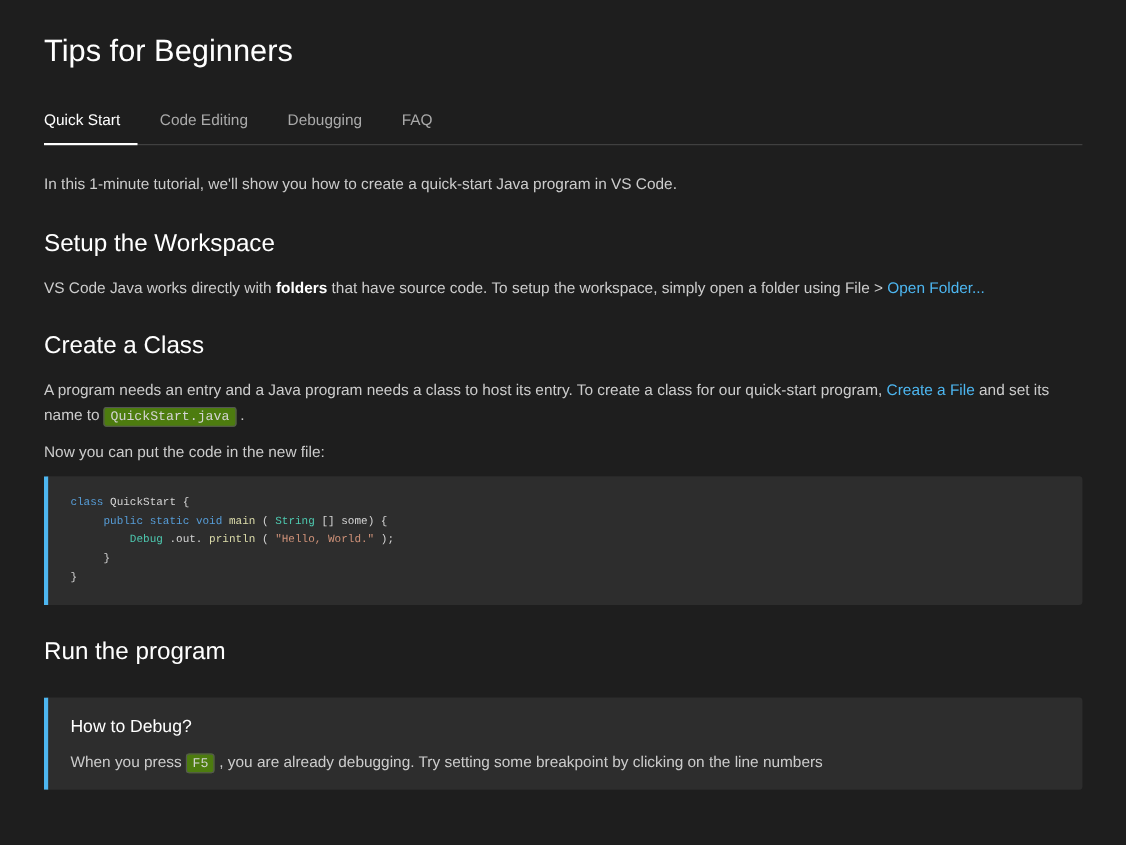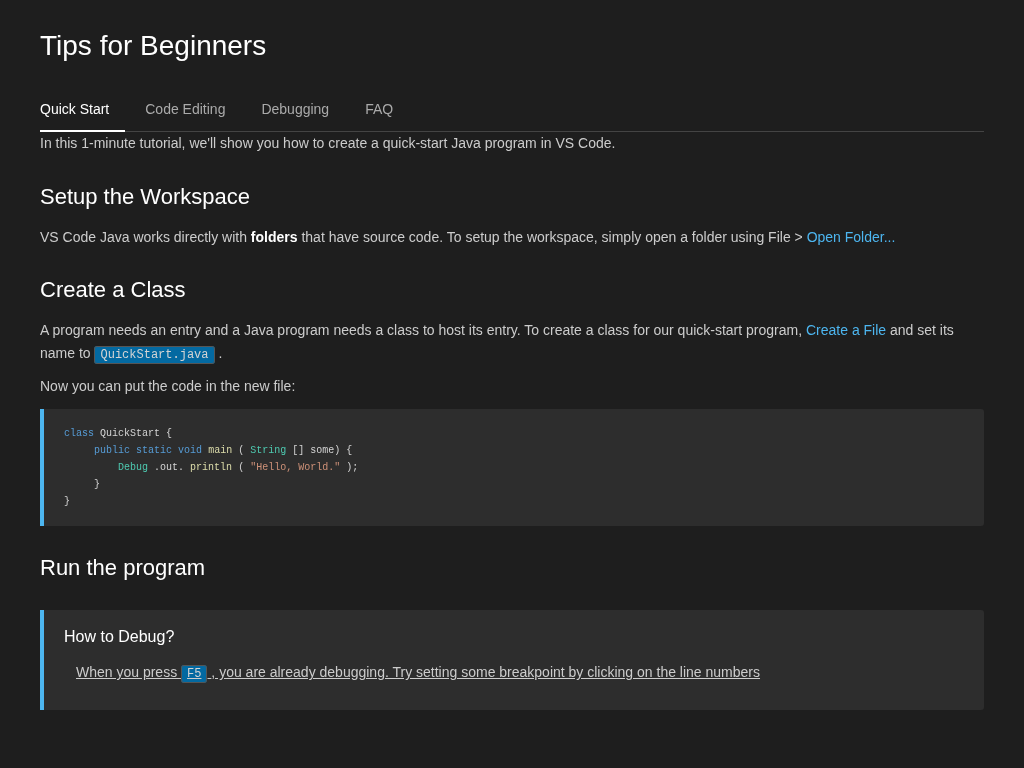--- a/index.html
+++ b/index.html
@@ -23,20 +23,21 @@
       font-size: 28px;
       font-weight: 300;
       color: #ffffff;
       margin-bottom: 20px;
     }
 
     .tabs {
       display: flex;
       gap: 0;
       border-bottom: 1px solid #444;
+      margin-bottom: 24px;
     }
 
     .tab {
       padding: 8px 16px 10px 0;
       margin-right: 20px;
       cursor: pointer;
       color: #aaaaaa;
       font-size: 14px;
       border-bottom: 2px solid transparent;
       position: relative;
@@ -83,21 +84,21 @@
       color: #4db6f0;
       text-decoration: none;
     }
 
     code {
       font-family: 'Consolas', 'Courier New', monospace;
       font-size: 13px;
     }
 
     .inline-code {
-      background-color: #0369a1;
+      background-color: #4d7c0f;
       padding: 1px 5px;
       border-radius: 3px;
       color: #d4d4d4;
       font-family: 'Consolas', 'Courier New', monospace;
       font-size: 12px;
       border: 1px solid #555;
     }
 
     .code-block {
       background-color: #2d2d2d;
@@ -137,22 +138,21 @@
 
     .callout-block h3 {
       font-size: 16px;
       font-weight: 400;
       color: #ffffff;
       margin-bottom: 8px;
     }
 
     .callout-block p {
       color: #cccccc;
-      margin: 12px;
-      text-decoration: underline;
+      margin: 0;
     }
   </style>
 </head>
 <body>
 
 <h1 class="page-title">Tips for Beginners</h1>
 
 <nav class="tabs">
   <div class="tab active">Quick Start</div>
   <div class="tab">Code Editing</div>

